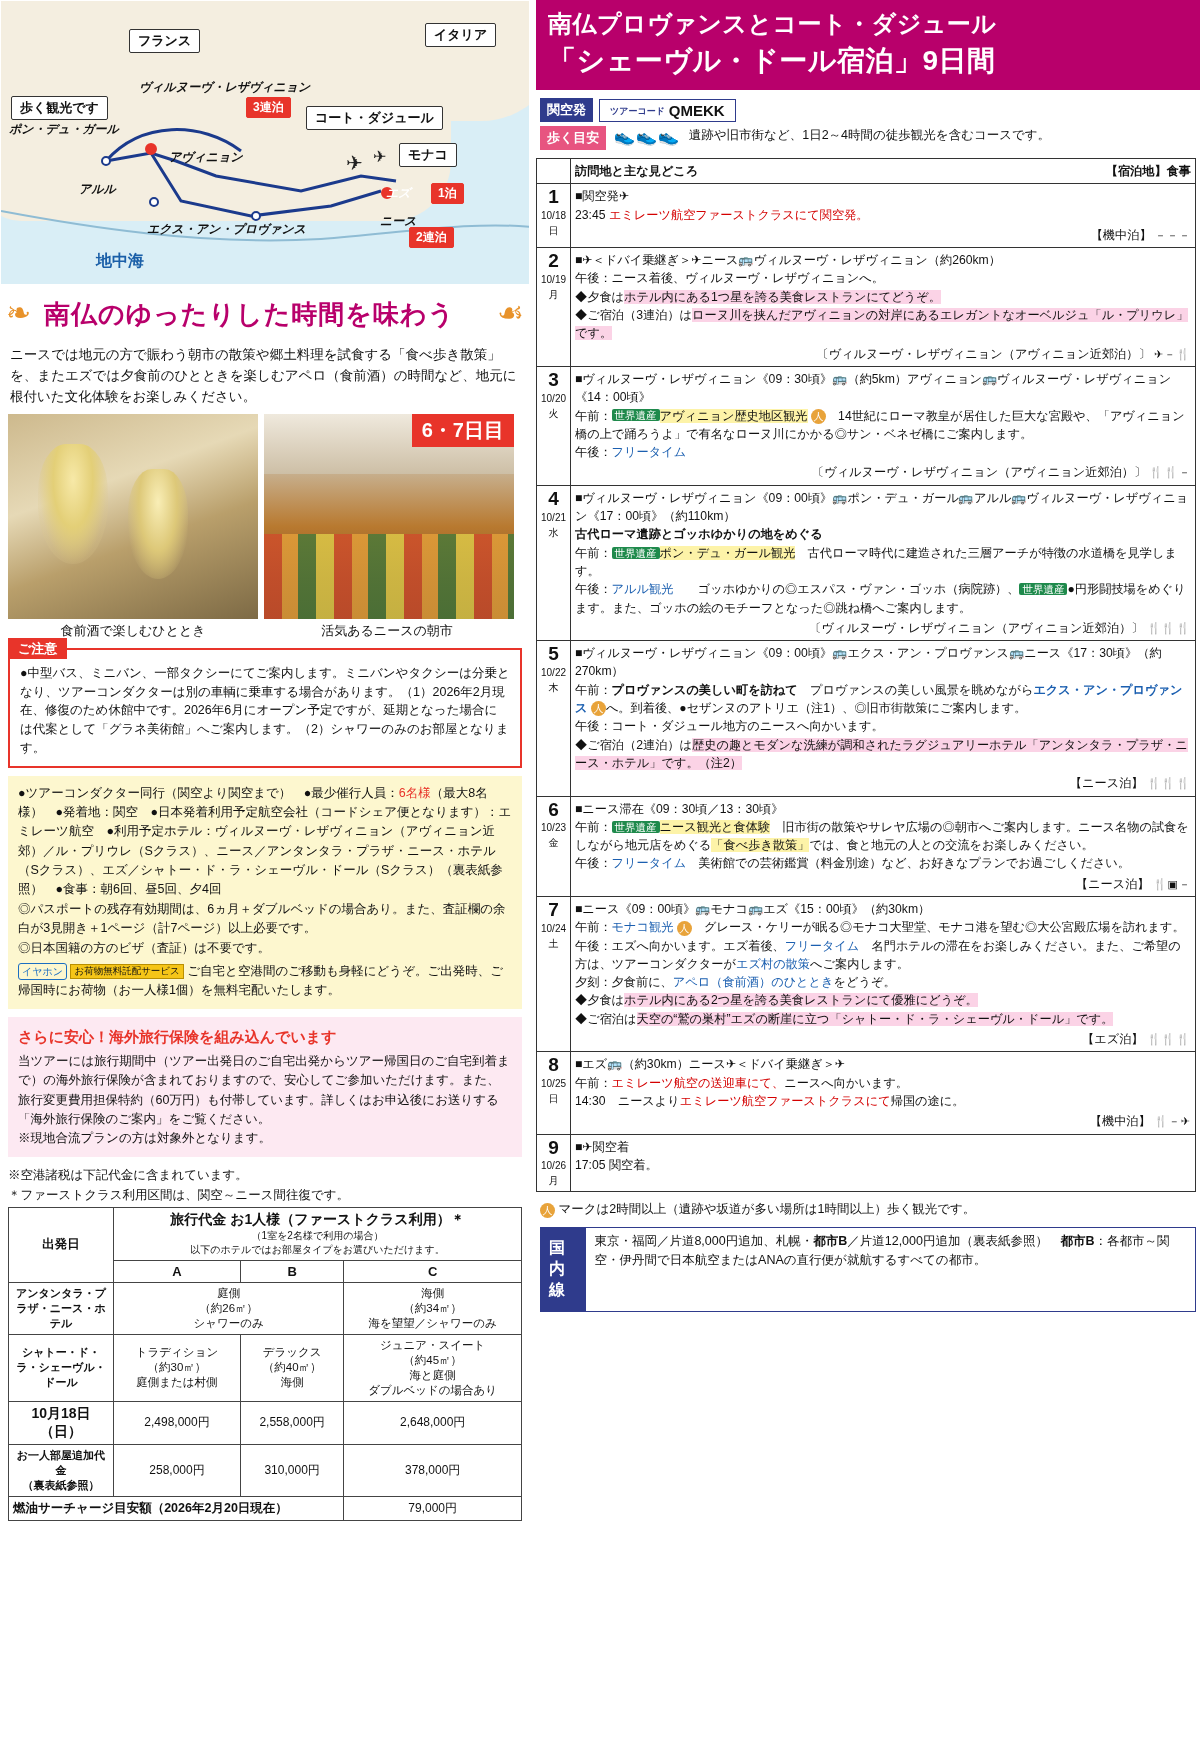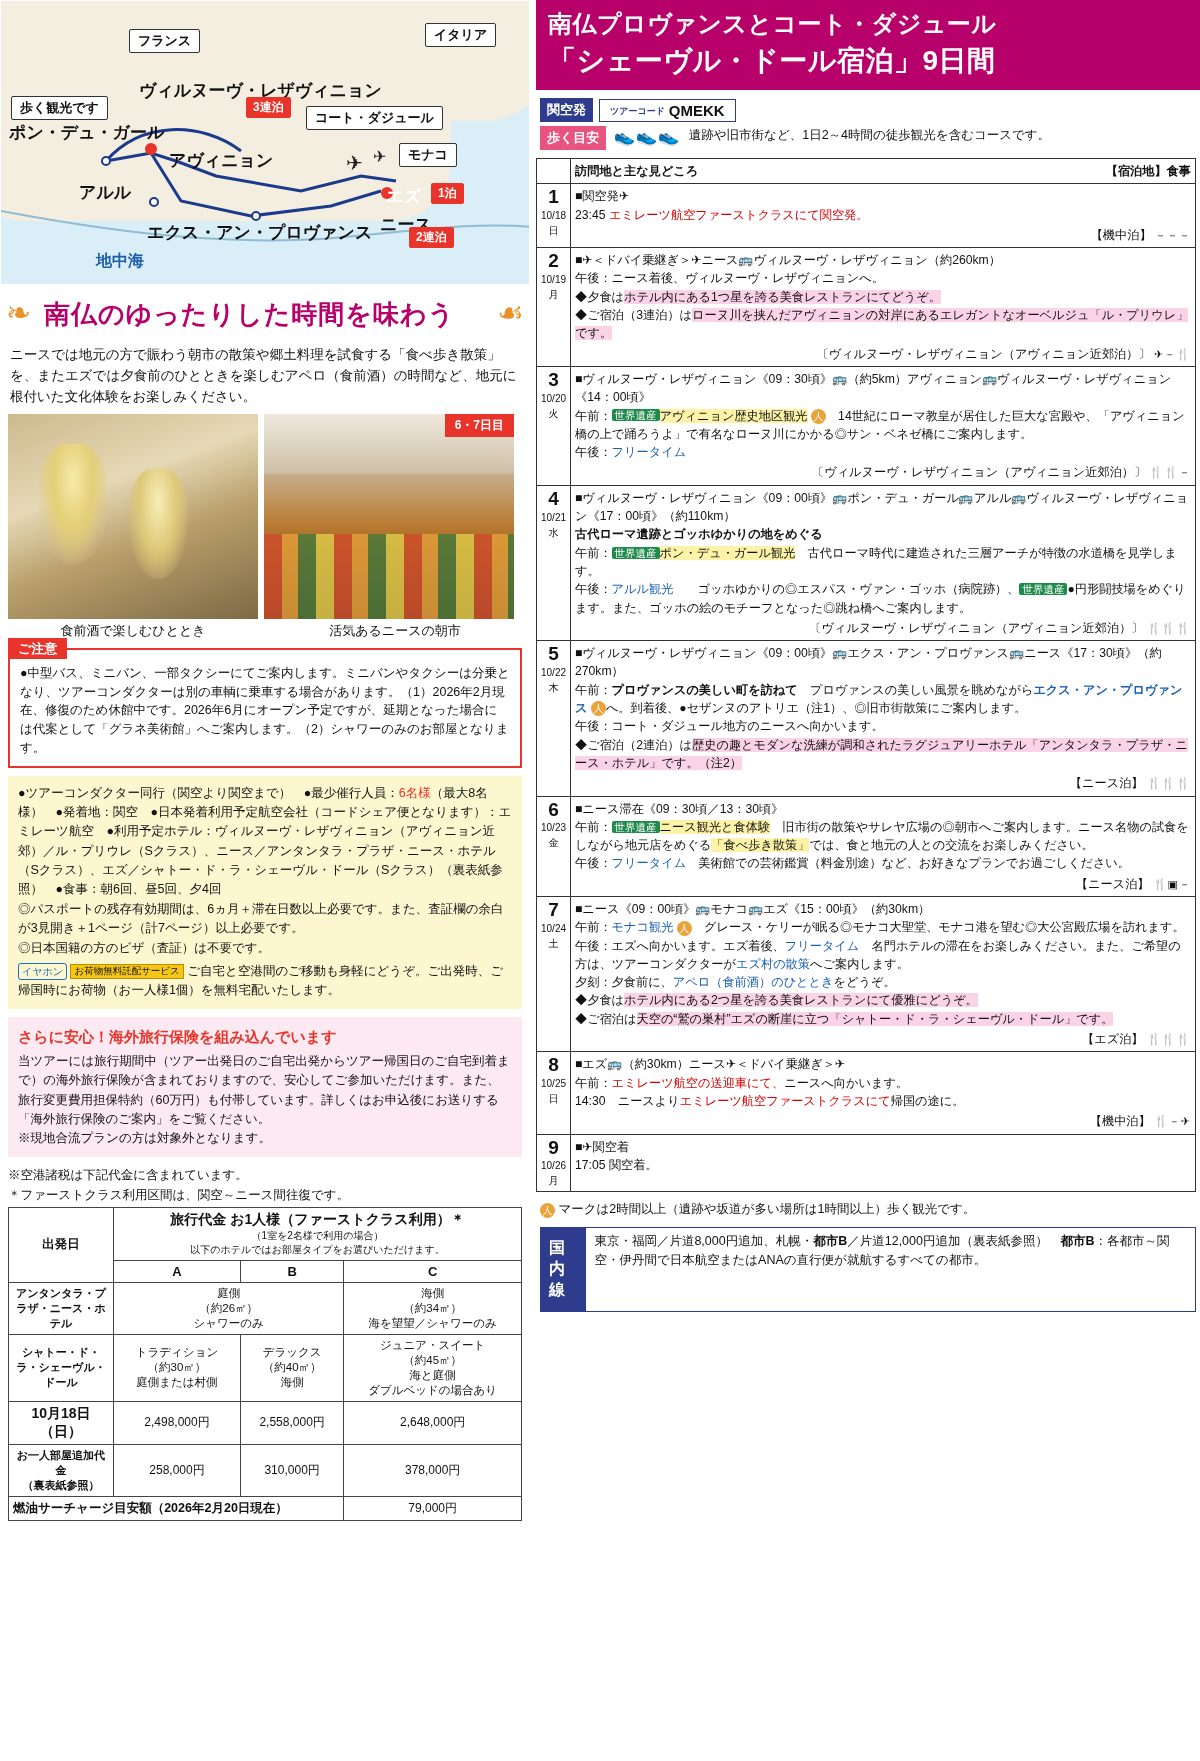--- a/index.html
+++ b/index.html
@@ -16,43 +16,43 @@
   
   .map { position:relative; width:530px; height:285px; background:#d9eef6; overflow:hidden; border:1px solid #fff;}
   .land { position:absolute; background:#f3eddf; }
   .landmass { left:-20px; top:-10px; width:470px; height:230px; background:#f4eee0; border-radius:0 0 60px 40px; }
   .landmass2 { left:330px; top:-10px; width:230px; height:130px; background:#f4eee0; border-radius:0 0 80px 0; }
   .sea-label { position:absolute; left:95px; top:250px; color:#1a5fa8; font-size:16px; font-weight:bold;}
   .mapbox { position:absolute; border:1.5px solid #333; background:#fff; padding:2px 8px; font-size:13px; font-weight:bold; border-radius:2px; white-space:nowrap;}
   .mapbox.red { background:#e8342a; color:#fff; border-color:#e8342a; font-size:12px; padding:1px 6px;}
   .city { position:absolute; width:10px; height:10px; border-radius:50%; background:#fff; border:2.5px solid #1b3a8c;}
   .city.red { background:#e8342a; border-color:#e8342a; width:12px; height:12px;}
-  .citylabel { position:absolute; font-size:17px; font-weight:bold; white-space:nowrap;}
+  .citylabel { position:absolute; font-size:12px; font-weight:bold; white-space:nowrap;font-style:italic;}
   .route { position:absolute; left:0; top:0; width:530px; height:285px;}
   .plane { position:absolute; color:#222; font-size:20px;}
 
   
   .hl-band { position:relative; margin:8px 6px 4px 6px; height:48px; }
   .hl-text { position:absolute; left:38px; top:4px; font-size:26px; font-weight:bold; color:#b8006b; letter-spacing:1px;}
   .hl-orn { position:absolute; top:2px; color:#e8922a; font-size:30px;}
   .hl-orn.l { left:0; } .hl-orn.r { right:0; }
 
   .lead { margin:4px 10px 6px 10px; font-size:13.5px; line-height:1.55; }
 
   .photos { position:relative; margin:4px 8px 0 8px; display:flex; gap:6px; }
   .ph { position:relative; width:250px; height:205px; overflow:hidden; }
   .ph1 { background:linear-gradient(160deg,#cdb98d 0%, #e6d9b6 35%, #b99f6b 60%, #7d6a45 100%); }
   .ph1::after { content:""; position:absolute; left:30px; top:30px; width:70px; height:120px; background:radial-gradient(ellipse at 50% 30%, #f7e9a8 0%, #e3cf77 40%, rgba(220,200,140,0.2) 70%); border-radius:40% 40% 50% 50%; }
   .ph1::before { content:""; position:absolute; left:120px; top:55px; width:60px; height:110px; background:radial-gradient(ellipse at 50% 30%, #f9eeb6 0%, #ddc878 45%, rgba(200,180,120,0.15) 75%); border-radius:40% 40% 50% 50%; }
   .ph2 { background:linear-gradient(180deg,#d8d2c6 0%, #c9b79b 25%, #b8792f 55%, #8b5a2b 80%, #6d4a28 100%); }
   .ph2::after { content:""; position:absolute; left:0; top:120px; width:250px; height:85px;
      background:repeating-linear-gradient(90deg,#d24a2a 0 18px,#e8a33a 18px 34px,#3f7a3a 34px 52px,#e2d24a 52px 70px); opacity:.75; }
   .ph2::before { content:""; position:absolute; left:0; top:0; width:250px; height:60px; background:linear-gradient(180deg,#efe9dd,#cdbfa6); }
-  .daybadge { position:absolute; right:0; top:0; background:#e8342a; color:#fff; font-size:12px; font-weight:bold; padding:3px 10px; }
-  .photocaps { display:flex; gap:12px; margin:3px 8px 0 8px; }
+  .daybadge { position:absolute; right:0; top:0; background:#e8342a; color:#fff; font-size:20px; font-weight:bold; padding:3px 10px; }
+  .photocaps { display:flex; gap:4px; margin:3px 8px 0 8px; }
   .photocaps div { width:250px; text-align:center; font-size:13px;}
 
   
   .notice { margin:8px 8px 0 8px; border:2px solid #e8342a; padding:8px 10px 8px 10px; position:relative; font-size:12.5px; line-height:1.5;}
   .notice-tag { position:absolute; left:-2px; top:-12px; background:#e8342a; color:#fff; font-weight:bold; padding:1px 10px; font-size:13px;}
   .notice-body { margin-top:6px; }
 
   .yellowbox { margin:8px 8px 0 8px; background:#fdf7cf; padding:8px 10px; font-size:12.5px; line-height:1.55;}
   .yellowbox .red { color:#e8342a; }
   .badge-sm { display:inline-block; border:1.5px solid #1b6ec2; color:#1b6ec2; border-radius:3px; font-size:10px; padding:0 3px; vertical-align:middle;}
@@ -185,21 +185,21 @@
 
     <div class="notice">
       <div class="notice-tag">ご注意</div>
       <div class="notice-body">●中型バス、ミニバン、一部タクシーにてご案内します。ミニバンやタクシーは分乗となり、ツアーコンダクターは別の車輌に乗車する場合があります。（1）2026年2月現在、修復のため休館中です。2026年6月にオープン予定ですが、延期となった場合には代案として「グラネ美術館」へご案内します。（2）シャワーのみのお部屋となります。</div>
     </div>
 
     <div class="yellowbox">
       <div>
         ●ツアーコンダクター同行（関空より関空まで）　●最少催行人員：<span class="red">6名様</span>（最大8名様）　●発着地：関空　●日本発着利用予定航空会社（コードシェア便となります）：エミレーツ航空　●利用予定ホテル：ヴィルヌーヴ・レザヴィニョン（アヴィニョン近郊）／ル・プリウレ（Sクラス）、ニース／アンタンタラ・プラザ・ニース・ホテル（Sクラス）、エズ／シャトー・ド・ラ・シェーヴル・ドール（Sクラス）（裏表紙参照）　●食事：朝6回、昼5回、夕4回
       </div>
-      <div>◎パスポートの残存有効期間は、6ヵ月＋滞在日数以上必要です。また、査証欄の余白が3見開き＋1ページ（計7ページ）以上必要です。</div>
+      <div>◎パスポートの残存有効期間は、6ヵ月＋ダブルベッドの場合あり。また、査証欄の余白が3見開き＋1ページ（計7ページ）以上必要です。</div>
       <div>◎日本国籍の方のビザ（査証）は不要です。</div>
       <div style="margin-top:4px;">
         <span class="badge-sm">イヤホン</span>
         <span class="badge-y">お荷物無料託配サービス</span>
         <span>ご自宅と空港間のご移動も身軽にどうぞ。ご出発時、ご帰国時にお荷物（お一人様1個）を無料宅配いたします。</span>
       </div>
     </div>
 
     <div class="pinkbox">
       <h4>さらに安心！海外旅行保険を組み込んでいます</h4>

